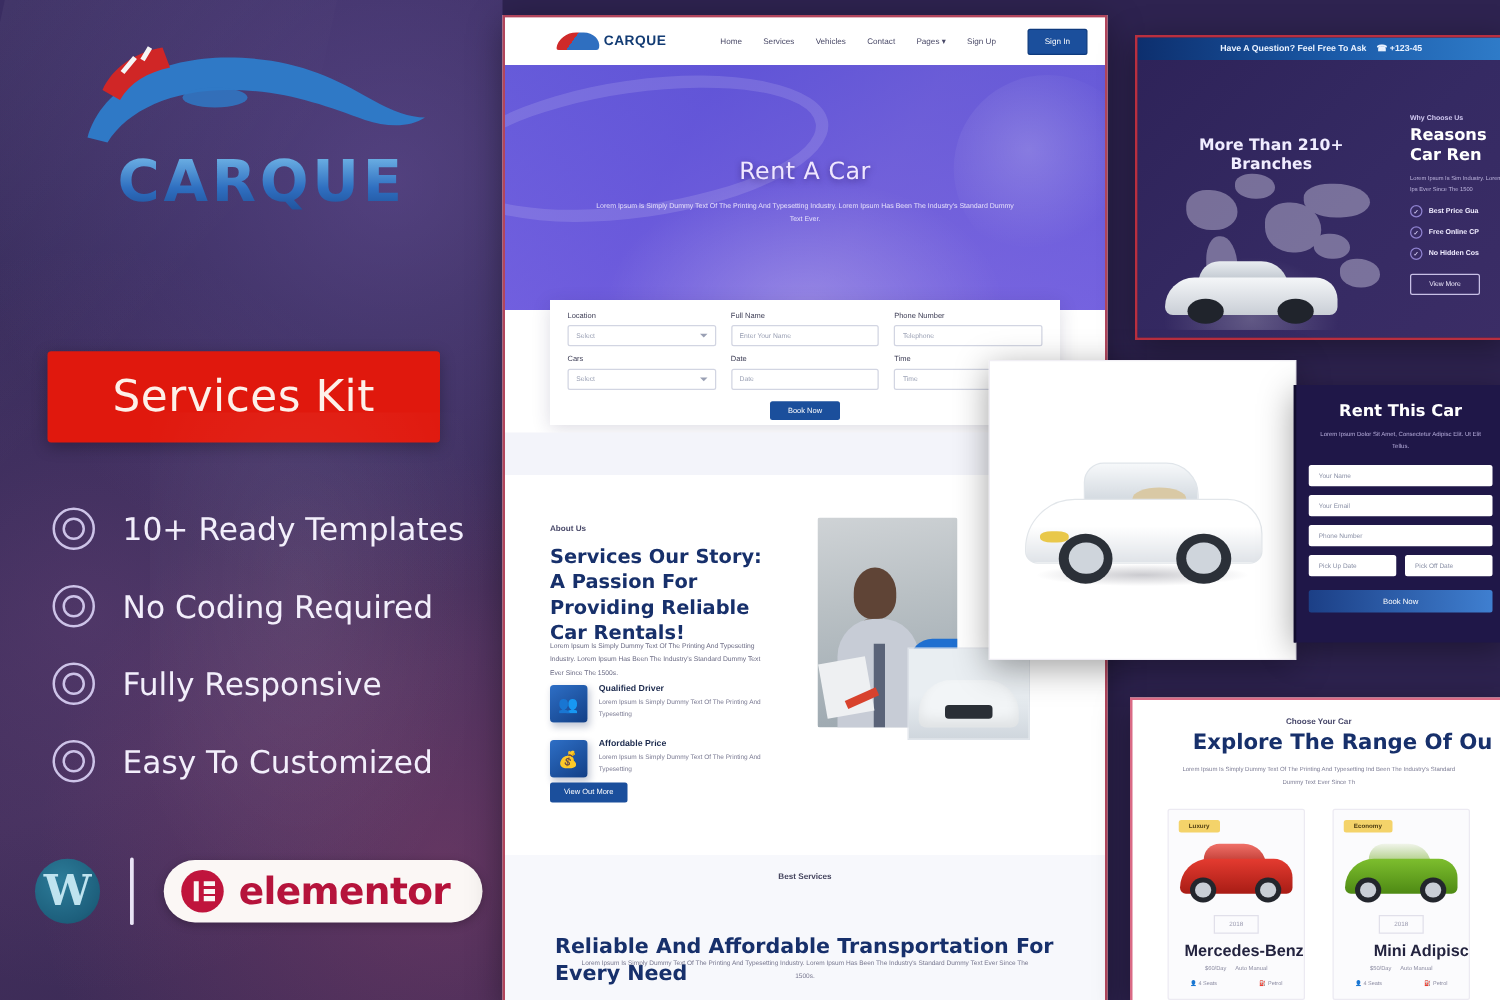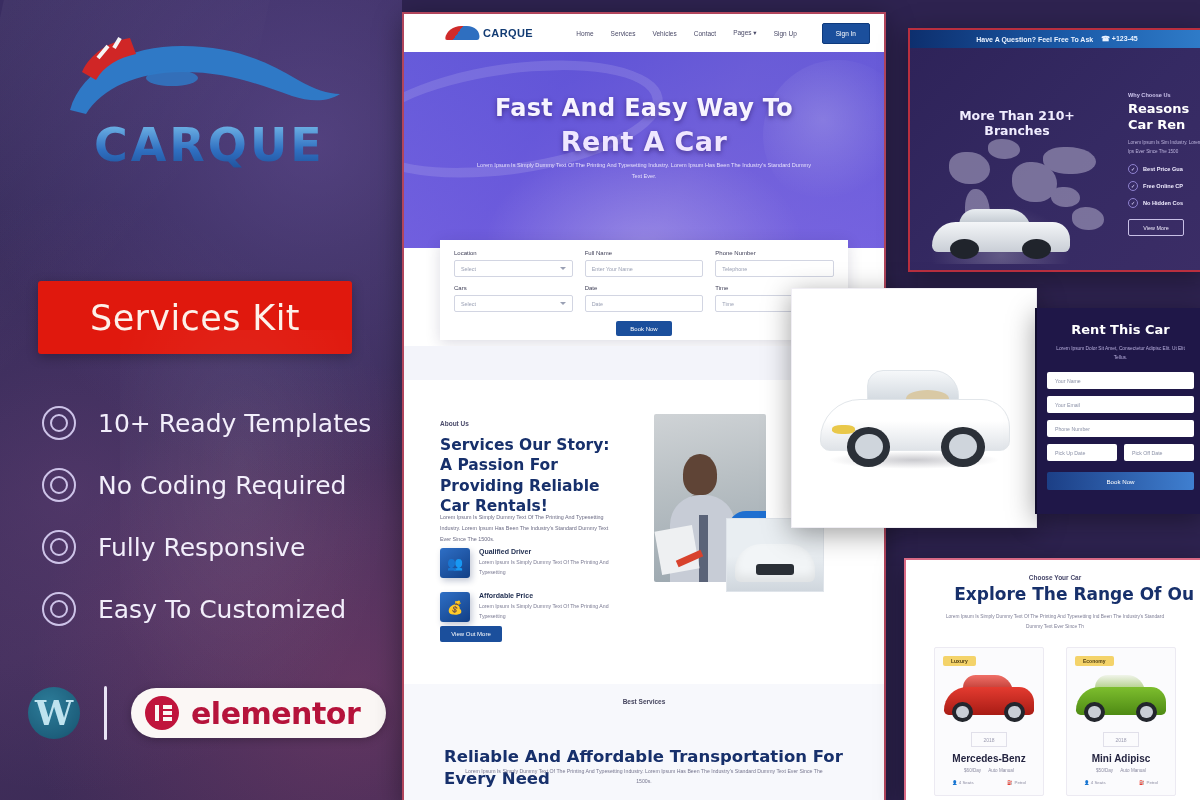--- a/index.html
+++ b/index.html
@@ -131,21 +131,21 @@
     border-radius:50% 50% 0 0;
   }
   .hero-t1{
     position:absolute;left:0;right:0;top:42px;text-align:center;
     font-size:24px;font-weight:bold;color:#f7f4ff;letter-spacing:.3px;
     text-shadow:0 2px 5px rgba(40,20,90,.55);
     font-family:"DejaVu Sans", sans-serif;
   }
   .hero-t2{
     position:absolute;left:0;right:0;top:74px;text-align:center;
-    font-size:27px;font-weight:bold;color:#efe6ff;letter-spacing:.4px;
+    font-size:19px;font-weight:normal;color:#efe6ff;letter-spacing:.4px;
     text-shadow:0 2px 5px rgba(40,20,90,.55);
     font-family:"DejaVu Sans", sans-serif;
   }
   .hero-sub{
     position:absolute;left:70px;right:70px;top:108px;text-align:center;
     font-size:5.6px;line-height:1.9;color:#e6e0fb;
   }
 
   .c-form{
     position:absolute;left:36px;right:36px;top:226px;height:100px;background:#fff;
@@ -321,21 +321,21 @@
   }
   .br-car{height:62px;margin-top:18px;position:relative;}
   .br-car .b{position:absolute;left:8%;bottom:22%;width:84%;height:44%;border-radius:34px 22px 7px 7px;}
   .br-car .t{position:absolute;left:26%;bottom:56%;width:46%;height:30%;border-radius:14px 20px 0 0;}
   .br-car .w{position:absolute;bottom:10%;width:19%;height:32%;background:#23262d;border-radius:50%;}
   .br-car .w:after{content:"";position:absolute;left:20%;top:20%;width:60%;height:60%;background:#c9ced6;border-radius:50%;}
   .br-car .wl{left:16%;} .br-car .wr{left:64%;}
   .red .b{background:linear-gradient(180deg,#e43b30,#a81c15);} .red .t{background:linear-gradient(180deg,#f07068,#b6322a);}
   .grn .b{background:linear-gradient(180deg,#7dbe2e,#4e8a14);} .grn .t{background:linear-gradient(180deg,#f0f4ea,#9fc46c);}
   .br-year{margin:4px auto 0;width:34px;height:13px;border:1px solid #e1e0ea;display:flex;align-items:center;justify-content:center;font-size:5px;color:#9b9bb0;}
-  .br-nm{margin-top:6px;text-align:center;font-size:10px;font-weight:bold;color:#23233f;}
+  .br-nm{margin-top:6px;text-align:right;font-size:13px;font-weight:bold;color:#23233f;}
   .br-meta{margin-top:4px;display:flex;justify-content:center;gap:7px;font-size:4.6px;color:#8c8ca2;}
   .br-spec{margin-top:7px;display:flex;justify-content:space-around;font-size:4.4px;color:#8c8ca2;}
   .br-spec i{color:#2a59a8;font-style:normal;}
 </style>
 </head>
 <body>
 
 <div class="stage">
 
   <div class="promo">
@@ -407,21 +407,20 @@
         <a>Pages ▾</a>
         <a>Sign Up</a>
         <div class="c-signin">Sign In</div>
       </div>
     </div>
 
     <div class="c-hero">
       <div class="road"></div>
       <div class="blob"></div>
       <div class="people"></div>
-      <div class="hero-t1">Fast And Easy Way To</div>
       <div class="hero-t2">Rent A Car</div>
       <div class="hero-sub">Lorem Ipsum Is Simply Dummy Text Of The Printing And Typesetting Industry. Lorem Ipsum Has Been The Industry's Standard Dummy Text Ever.</div>
     </div>
 
     <div class="c-form">
       <div class="f-grid">
         <div>
           <div class="f-lab">Location</div>
           <div class="f-inp sel">Select</div>
         </div>

